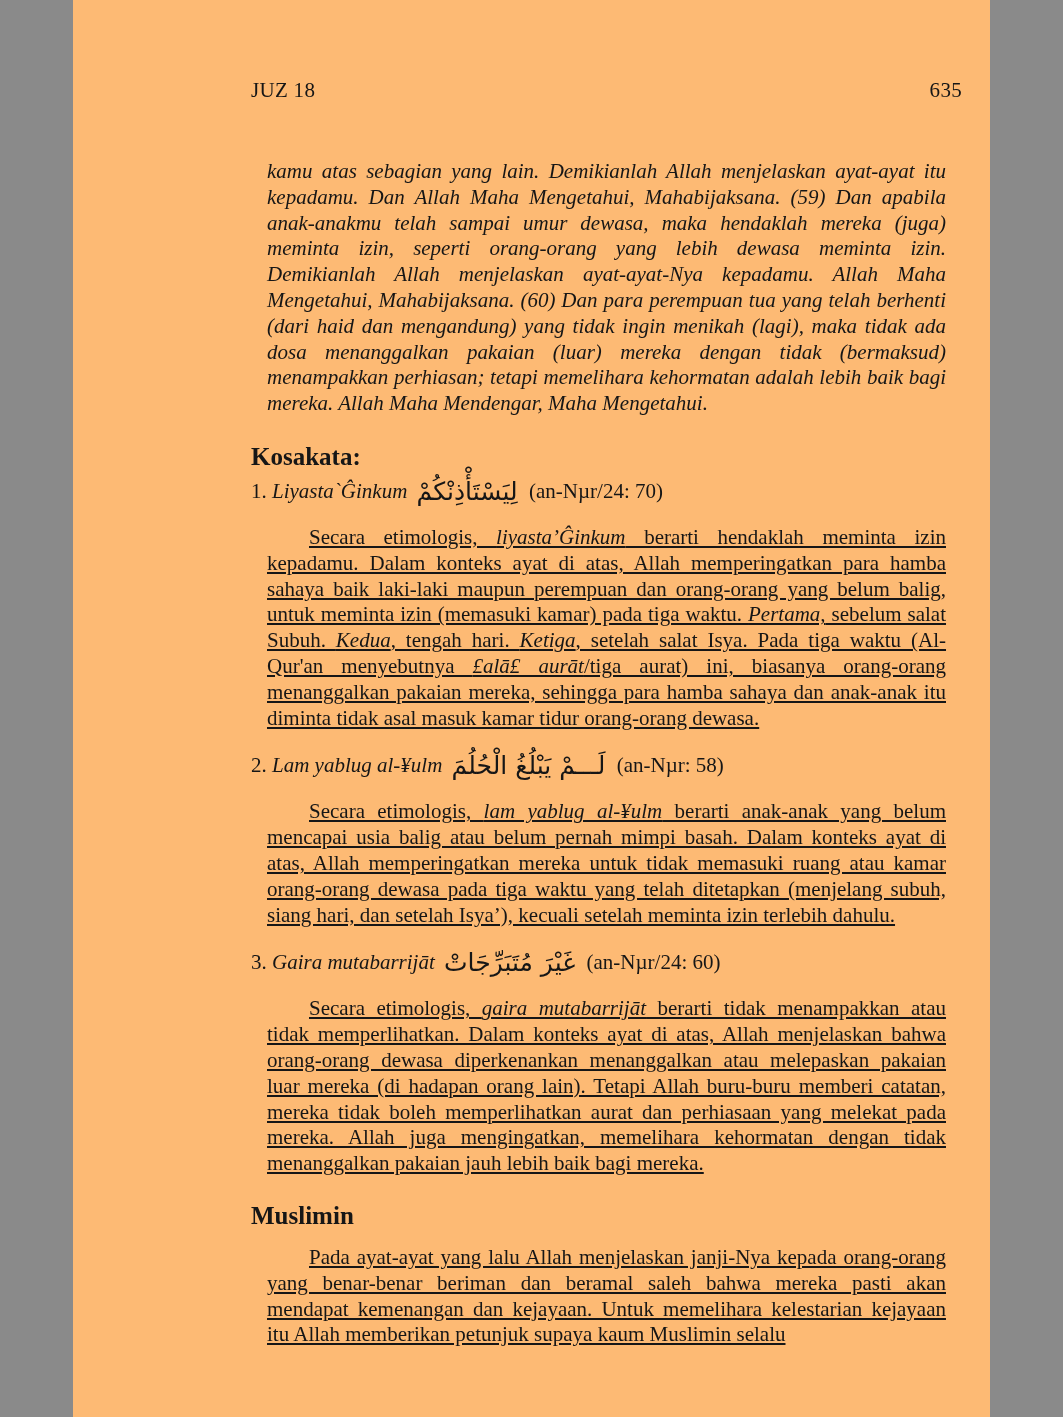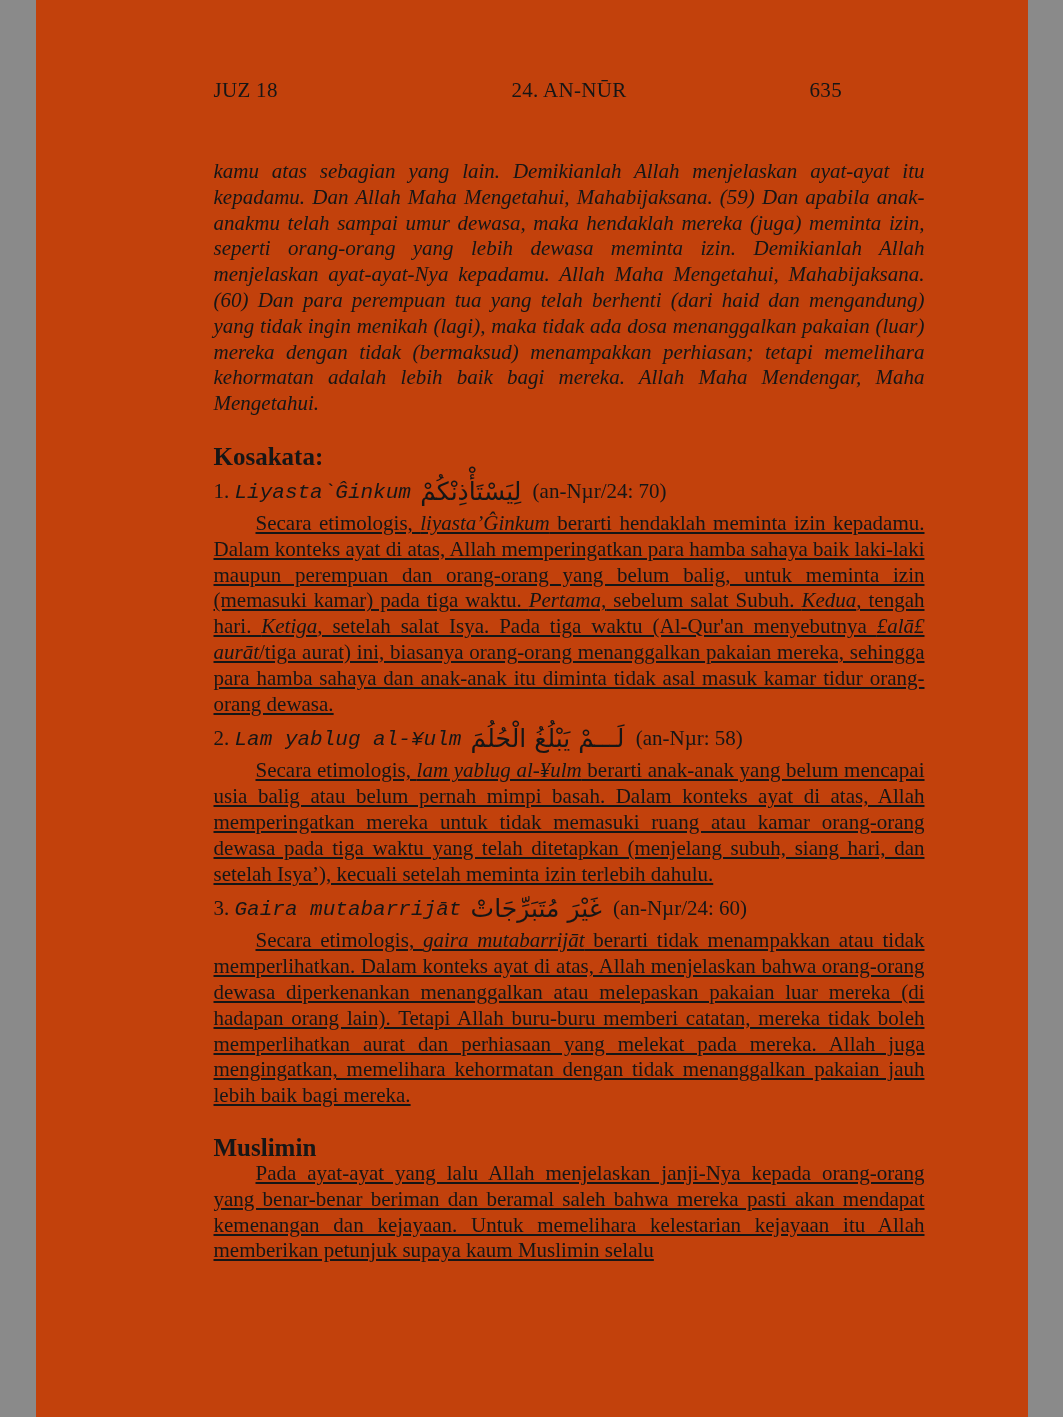--- a/index.html
+++ b/index.html
@@ -1,41 +1,41 @@
 <!DOCTYPE html>
 <html><head>
 <meta charset="utf-8">
 <style>
   html, body { margin: 0; padding: 0; background: #8a8a8a; }
   .page {
     position: relative;
-    width: 992px;
+    width: 917px;
     height: 1417px;
     margin: 0 auto;
-    background: #c2410c;
+    background: #fdba74;
     color: #161616;
     font-family: "Liberation Serif", serif;
     overflow: hidden;
   }
   .content {
     position: absolute;
     left: 178px;
     top: 0;
     width: 711px;
   }
   .page-header {
     display: flex;
     align-items: baseline;
     margin-top: 78px;
     font-size: 21px;
     letter-spacing: 0.3px;
   }
   .page-header .h-left  { flex: 1; text-align: left; }
   .page-header .h-mid   { flex: 1.6; text-align: center; }
-  .page-header .h-right { flex: 1; text-align: center; }
+  .page-header .h-right { flex: 1; text-align: right; }
 
   .body-text {
     font-size: 21px;
     line-height: 25.8px;
     text-align: justify;
   }
   .translation {
     margin-top: 56px;
     font-style: italic;
   }
@@ -47,43 +47,42 @@
   .kosakata-heading { margin-top: 27px; }
   .munasabah-heading { margin-top: 26px; }
 
   .kosakata-item {
     margin-top: 3px;
     font-size: 21px;
     line-height: 36px;
     white-space: nowrap;
   }
   .item-number { font-style: normal; }
-  .item-translit { font-style: italic; font-family: Liberation Mono, monospace; }
+  .item-translit { font-style: italic; }
   .arabic {
     font-family: "DejaVu Sans", sans-serif;
     font-size: 25px;
     line-height: 1;
     direction: rtl;
     unicode-bidi: isolate;
     padding: 0 6px 0 4px;
     vertical-align: -2px;
   }
   .indent { text-indent: 42px; text-decoration: underline; }
   .it { font-style: italic; }
-  p { margin: 0; }
+  p { margin: 16px; }
 </style>
 </head>
 <body>
 
 <div class="page">
   <div class="content">
 
     <div class="page-header">
       <span class="h-left">JUZ 18</span>
-      <span class="h-mid">24. AN-NŪR</span>
       <span class="h-right">635</span>
     </div>
 
     <p class="body-text translation">kamu atas sebagian yang lain. Demikianlah Allah menjelaskan ayat-ayat itu kepadamu. Dan Allah Maha Mengetahui, Mahabijaksana. (59) Dan apabila anak-anakmu telah sampai umur dewasa, maka hendaklah mereka (juga) meminta izin, seperti orang-orang yang lebih dewasa meminta izin. Demikianlah Allah menjelaskan ayat-ayat-Nya kepadamu. Allah Maha Mengetahui, Mahabijaksana. (60) Dan para perempuan tua yang telah berhenti (dari haid dan mengandung) yang tidak ingin menikah (lagi), maka tidak ada dosa menanggalkan pakaian (luar) mereka dengan tidak (bermaksud) menampakkan perhiasan; tetapi memelihara kehormatan adalah lebih baik bagi mereka. Allah Maha Mendengar, Maha Mengetahui.</p>
 
     <div class="section-heading kosakata-heading">Kosakata:</div>
 
     <div class="kosakata-item">
       <span class="item-number">1.</span>
       <span class="item-translit">Liyasta`Ĝinkum</span>

